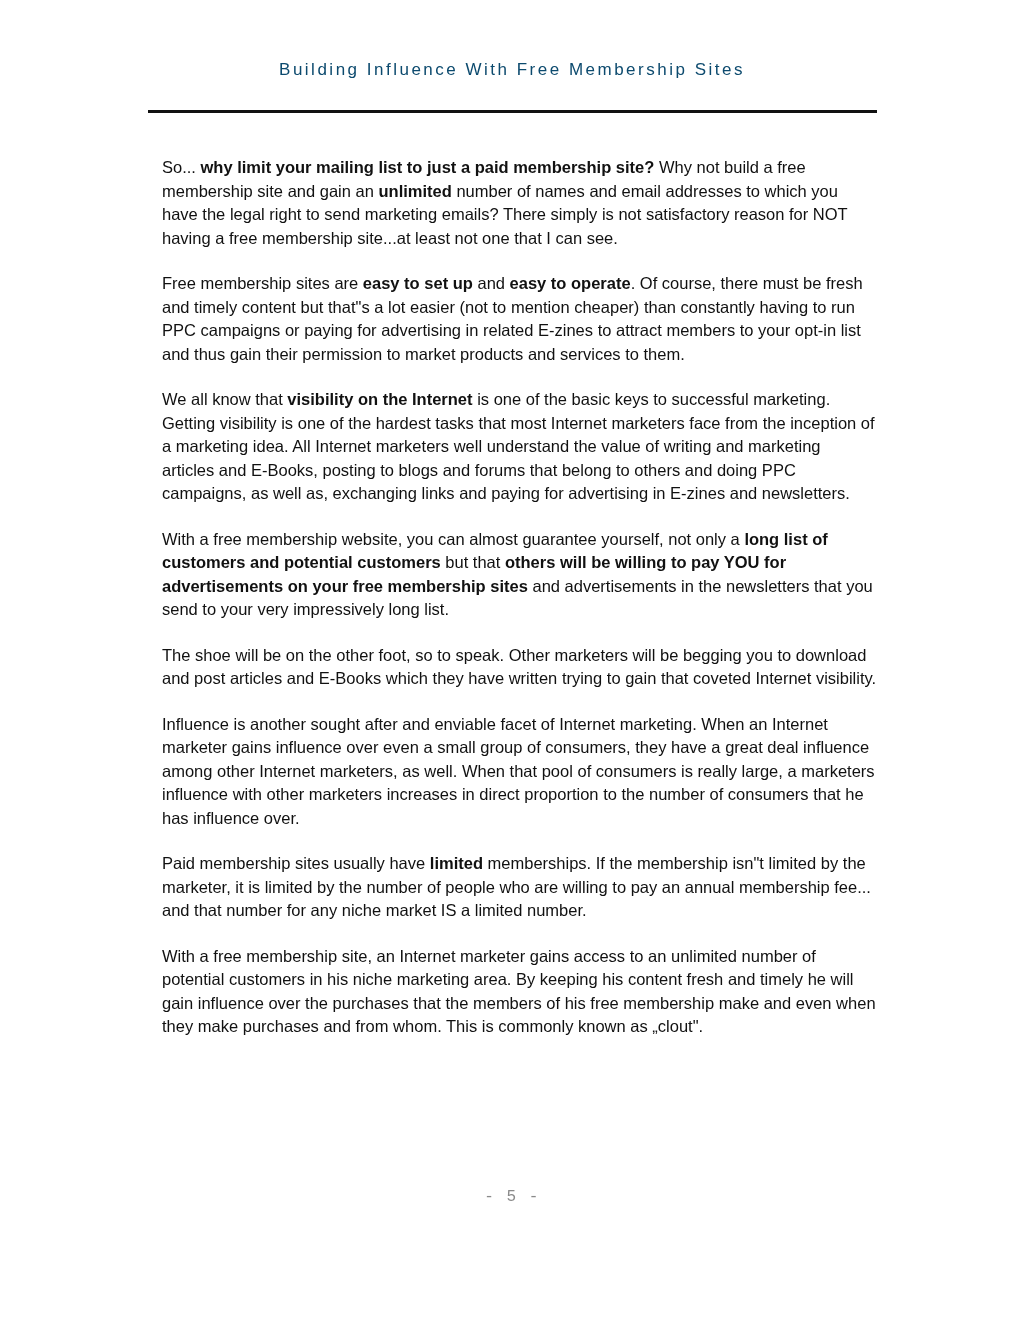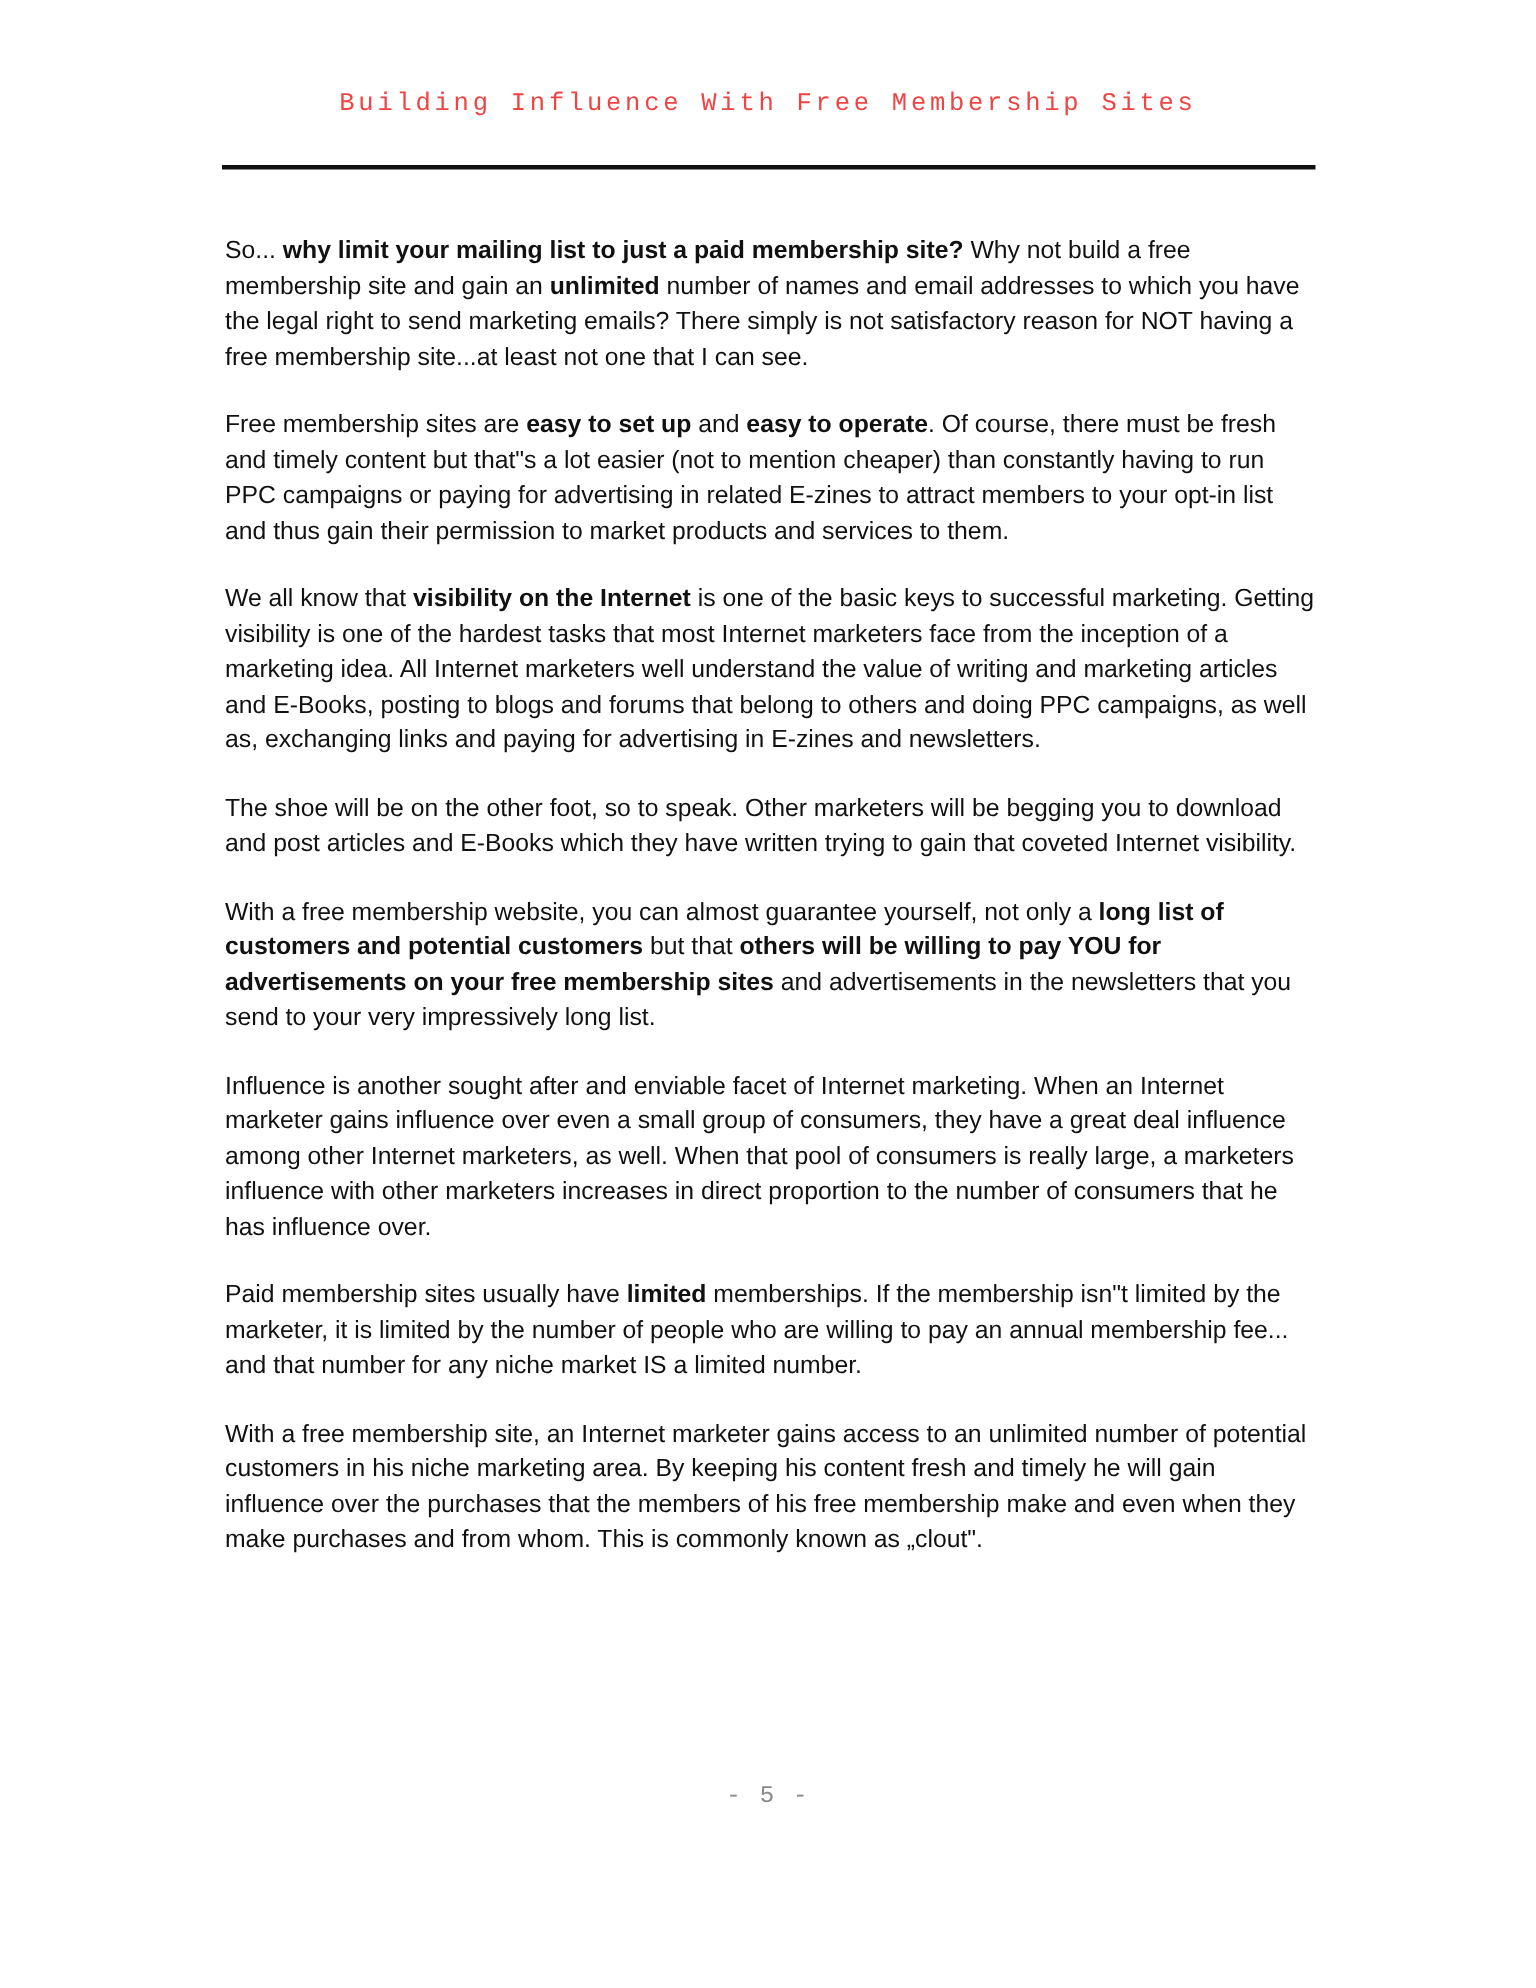--- a/index.html
+++ b/index.html
@@ -12,24 +12,24 @@
     overflow: hidden;
   }
   .page-header {
     position: absolute;
     top: 60px;
     left: 0;
     width: 1024px;
     text-align: center;
   }
   .doc-title {
-    font-family: Liberation Mono, monospace;
+    font-family: Liberation Sans, sans-serif;
     font-size: 17px;
     letter-spacing: 2.5px;
-    color: #ef4444;
+    color: #0c4a6e;
     font-weight: 400;
     text-align: center;
   }
   .header-rule {
     position: absolute;
     top: 110px;
     left: 148px;
     width: 729px;
     height: 3px;
     background: #111111;
@@ -37,21 +37,21 @@
   .document-body {
     position: absolute;
     top: 156px;
     left: 150px;
     width: 727px;
     font-size: 16.5px;
     line-height: 23.5px;
     color: #111111;
   }
   .document-body p {
-    margin: 0 0 22px 0;
+    margin: 0 0 22px 12px;
   }
   .document-body b {
     font-weight: 700;
   }
   .page-footer {
     position: absolute;
     top: 1188px;
     left: 0;
     width: 1024px;
     text-align: center;
@@ -69,22 +69,22 @@
 <header class="page-header">
   <div class="doc-title">Building Influence With Free Membership Sites</div>
 </header>
 
 <div class="header-rule"></div>
 
 <main class="document-body">
   <p><span>So... </span><b>why limit your mailing list to just a paid membership site?</b><span> Why not build a free membership site and gain an </span><b>unlimited</b><span> number of names and email addresses to which you have the legal right to send marketing emails? There simply is not satisfactory reason for NOT having a free membership site...at least not one that I can see.</span></p>
   <p><span>Free membership sites are </span><b>easy to set up</b><span> and </span><b>easy to operate</b><span>. Of course, there must be fresh and timely content but that"s a lot easier (not to mention cheaper) than constantly having to run PPC campaigns or paying for advertising in related E-zines to attract members to your opt-in list and thus gain their permission to market products and services to them.</span></p>
   <p><span>We all know that </span><b>visibility on the Internet</b><span> is one of the basic keys to successful marketing. Getting visibility is one of the hardest tasks that most Internet marketers face from the inception of a marketing idea. All Internet marketers well understand the value of writing and marketing articles and E-Books, posting to blogs and forums that belong to others and doing PPC campaigns, as well as, exchanging links and paying for advertising in E-zines and newsletters.</span></p>
+  <p><span>With a free membership website, you can almost guarantee yourself, not only a </span><b>long list of customers and potential customers</b><span> but that </span><b>others will be willing to pay YOU for advertisements on your free membership sites</b><span> and advertisements in the newsletters that you send to your very impressively long list.</span></p>
   <p><span>The shoe will be on the other foot, so to speak. Other marketers will be begging you to download and post articles and E-Books which they have written trying to gain that coveted Internet visibility.</span></p>
-  <p><span>With a free membership website, you can almost guarantee yourself, not only a </span><b>long list of customers and potential customers</b><span> but that </span><b>others will be willing to pay YOU for advertisements on your free membership sites</b><span> and advertisements in the newsletters that you send to your very impressively long list.</span></p>
   <p><span>Influence is another sought after and enviable facet of Internet marketing. When an Internet marketer gains influence over even a small group of consumers, they have a great deal influence among other Internet marketers, as well. When that pool of consumers is really large, a marketers influence with other marketers increases in direct proportion to the number of consumers that he has influence over.</span></p>
   <p><span>Paid membership sites usually have </span><b>limited</b><span> memberships. If the membership isn"t limited by the marketer, it is limited by the number of people who are willing to pay an annual membership fee...  and that number for any niche market IS a limited number.</span></p>
   <p><span>With a free membership site, an Internet marketer gains access to an unlimited number of potential customers in his niche marketing area. By keeping his content fresh and timely he will gain influence over the purchases that the members of his free membership make and even when they make purchases and from whom. This is commonly known as „clout".</span></p>
 </main>
 
 <footer class="page-footer">
   <div class="page-number">- 5 -</div>
 </footer>
 
 </body></html>

